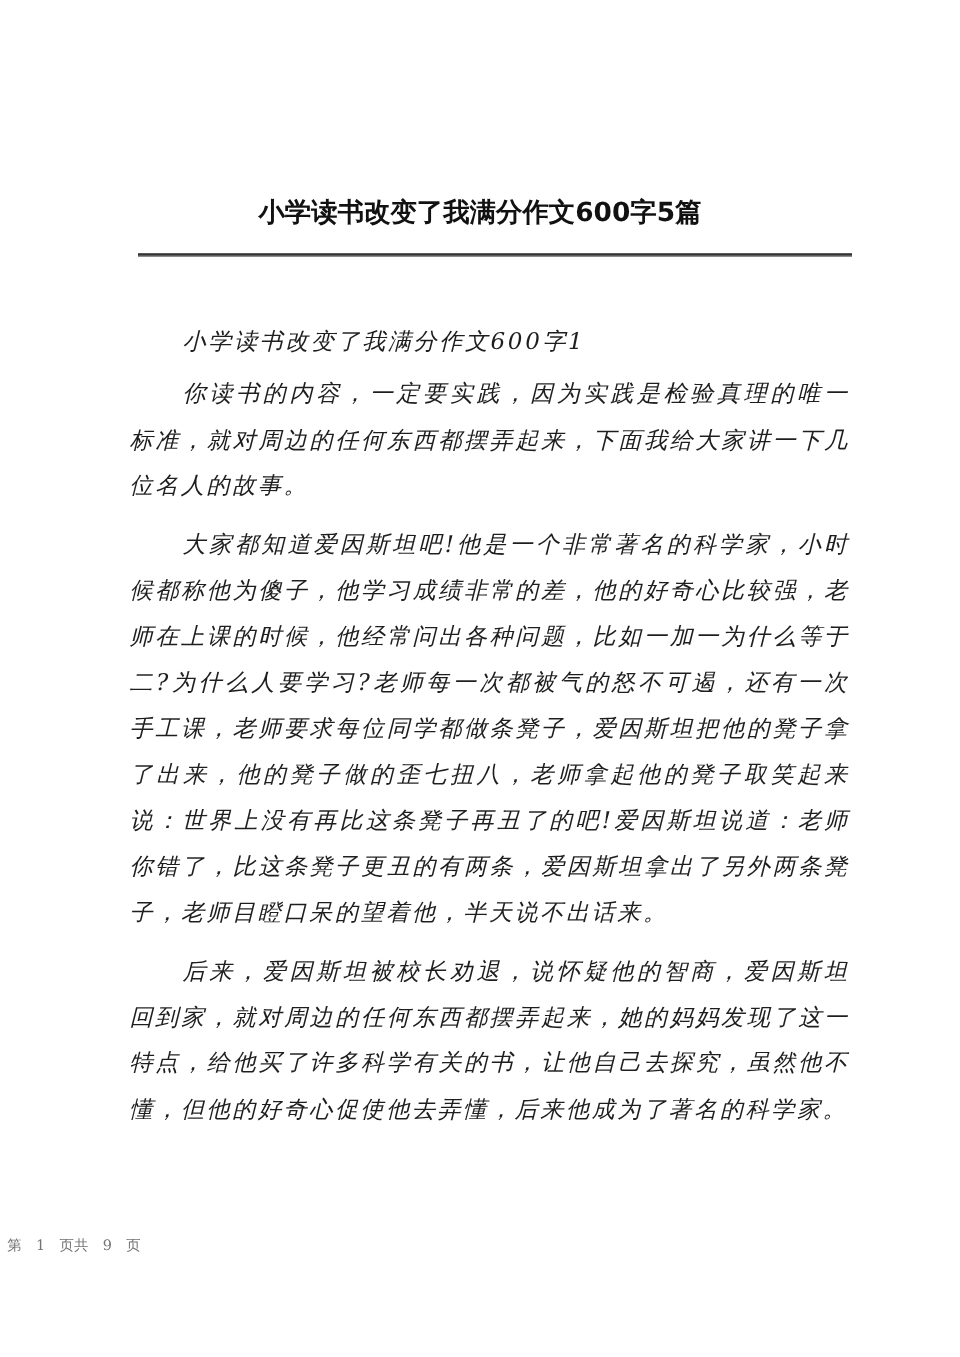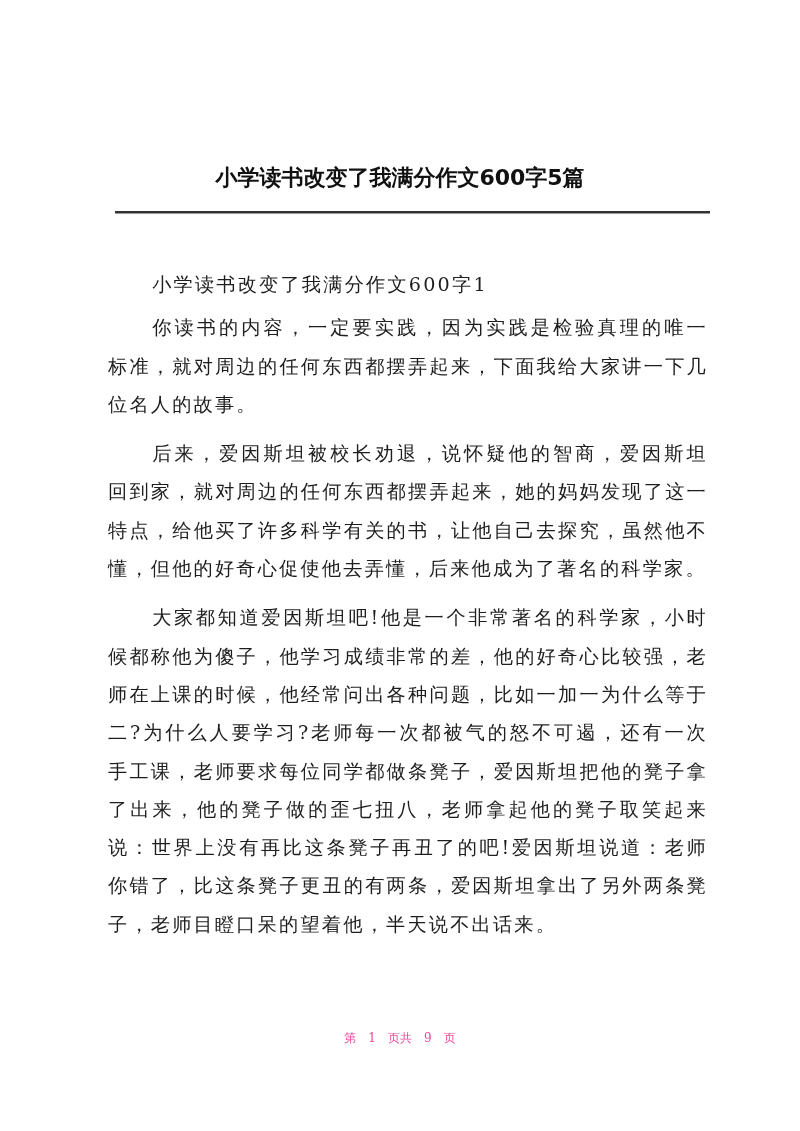--- a/index.html
+++ b/index.html
@@ -51,56 +51,57 @@
       width: 600px;
       font-size: 19.2px;
       line-height: 38.3px;
       letter-spacing: 2.2px;
       color: #1e1e1e;
       text-align: justify;
     }
     .body-text p {
       margin: 0 0 0 0;
       text-indent: 2.3em;
+      font-style: italic;
     }
     .body-text p.sub-heading {
       text-indent: 2.3em;
       margin-bottom: 5px;
     }
     .body-text p.para {
       margin-bottom: 11px;
       text-align-last: left;
     }
     .page-footer {
       position: absolute;
       left: 0;
       top: 1030px;
       width: 800px;
-      text-align: center;
+      text-align: left;
       font-size: 12px;
-      color: #ec4899;
+      color: #737373;
       letter-spacing: 0px;
     }
     .page-footer span {
       margin: 0 6px;
     }
   </style>
 </head>
 <body>
 
 <div class="page">
 
   <div class="doc-title">小学读书改变了我满分作文600字5篇</div>
 
   <div class="title-rule"></div>
 
   <div class="body-text">
     <p class="sub-heading">小学读书改变了我满分作文600字1</p>
     <p class="para">你读书的内容，一定要实践，因为实践是检验真理的唯一标准，就对周边的任何东西都摆弄起来，下面我给大家讲一下几位名人的故事。</p>
+    <p class="para">大家都知道爱因斯坦吧!他是一个非常著名的科学家，小时候都称他为傻子，他学习成绩非常的差，他的好奇心比较强，老师在上课的时候，他经常问出各种问题，比如一加一为什么等于二?为什么人要学习?老师每一次都被气的怒不可遏，还有一次手工课，老师要求每位同学都做条凳子，爱因斯坦把他的凳子拿了出来，他的凳子做的歪七扭八，老师拿起他的凳子取笑起来说：世界上没有再比这条凳子再丑了的吧!爱因斯坦说道：老师你错了，比这条凳子更丑的有两条，爱因斯坦拿出了另外两条凳子，老师目瞪口呆的望着他，半天说不出话来。</p>
     <p class="para">后来，爱因斯坦被校长劝退，说怀疑他的智商，爱因斯坦回到家，就对周边的任何东西都摆弄起来，她的妈妈发现了这一特点，给他买了许多科学有关的书，让他自己去探究，虽然他不懂，但他的好奇心促使他去弄懂，后来他成为了著名的科学家。</p>
-    <p class="para">大家都知道爱因斯坦吧!他是一个非常著名的科学家，小时候都称他为傻子，他学习成绩非常的差，他的好奇心比较强，老师在上课的时候，他经常问出各种问题，比如一加一为什么等于二?为什么人要学习?老师每一次都被气的怒不可遏，还有一次手工课，老师要求每位同学都做条凳子，爱因斯坦把他的凳子拿了出来，他的凳子做的歪七扭八，老师拿起他的凳子取笑起来说：世界上没有再比这条凳子再丑了的吧!爱因斯坦说道：老师你错了，比这条凳子更丑的有两条，爱因斯坦拿出了另外两条凳子，老师目瞪口呆的望着他，半天说不出话来。</p>
   </div>
 
   <div class="page-footer">
     <span>第</span><span>1</span><span>页共</span><span>9</span><span>页</span>
   </div>
 
 </div>
 
 </body></html>

